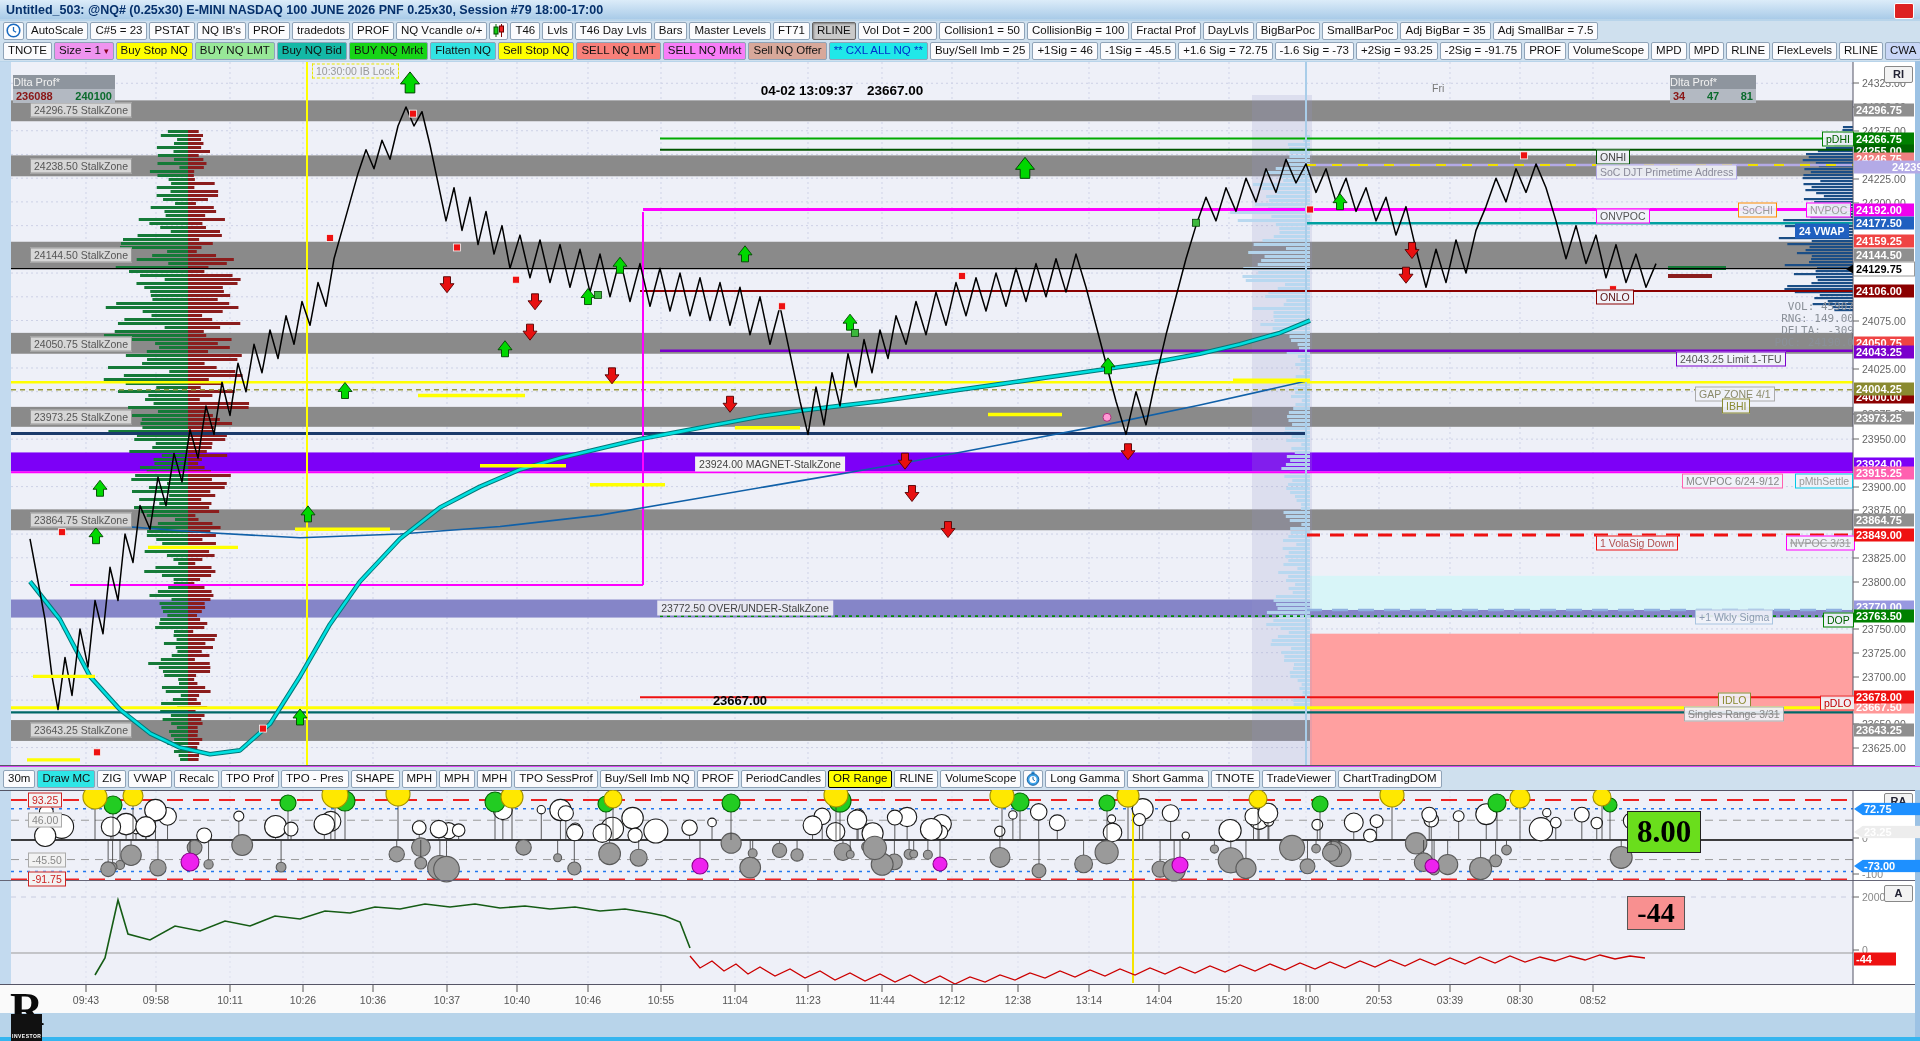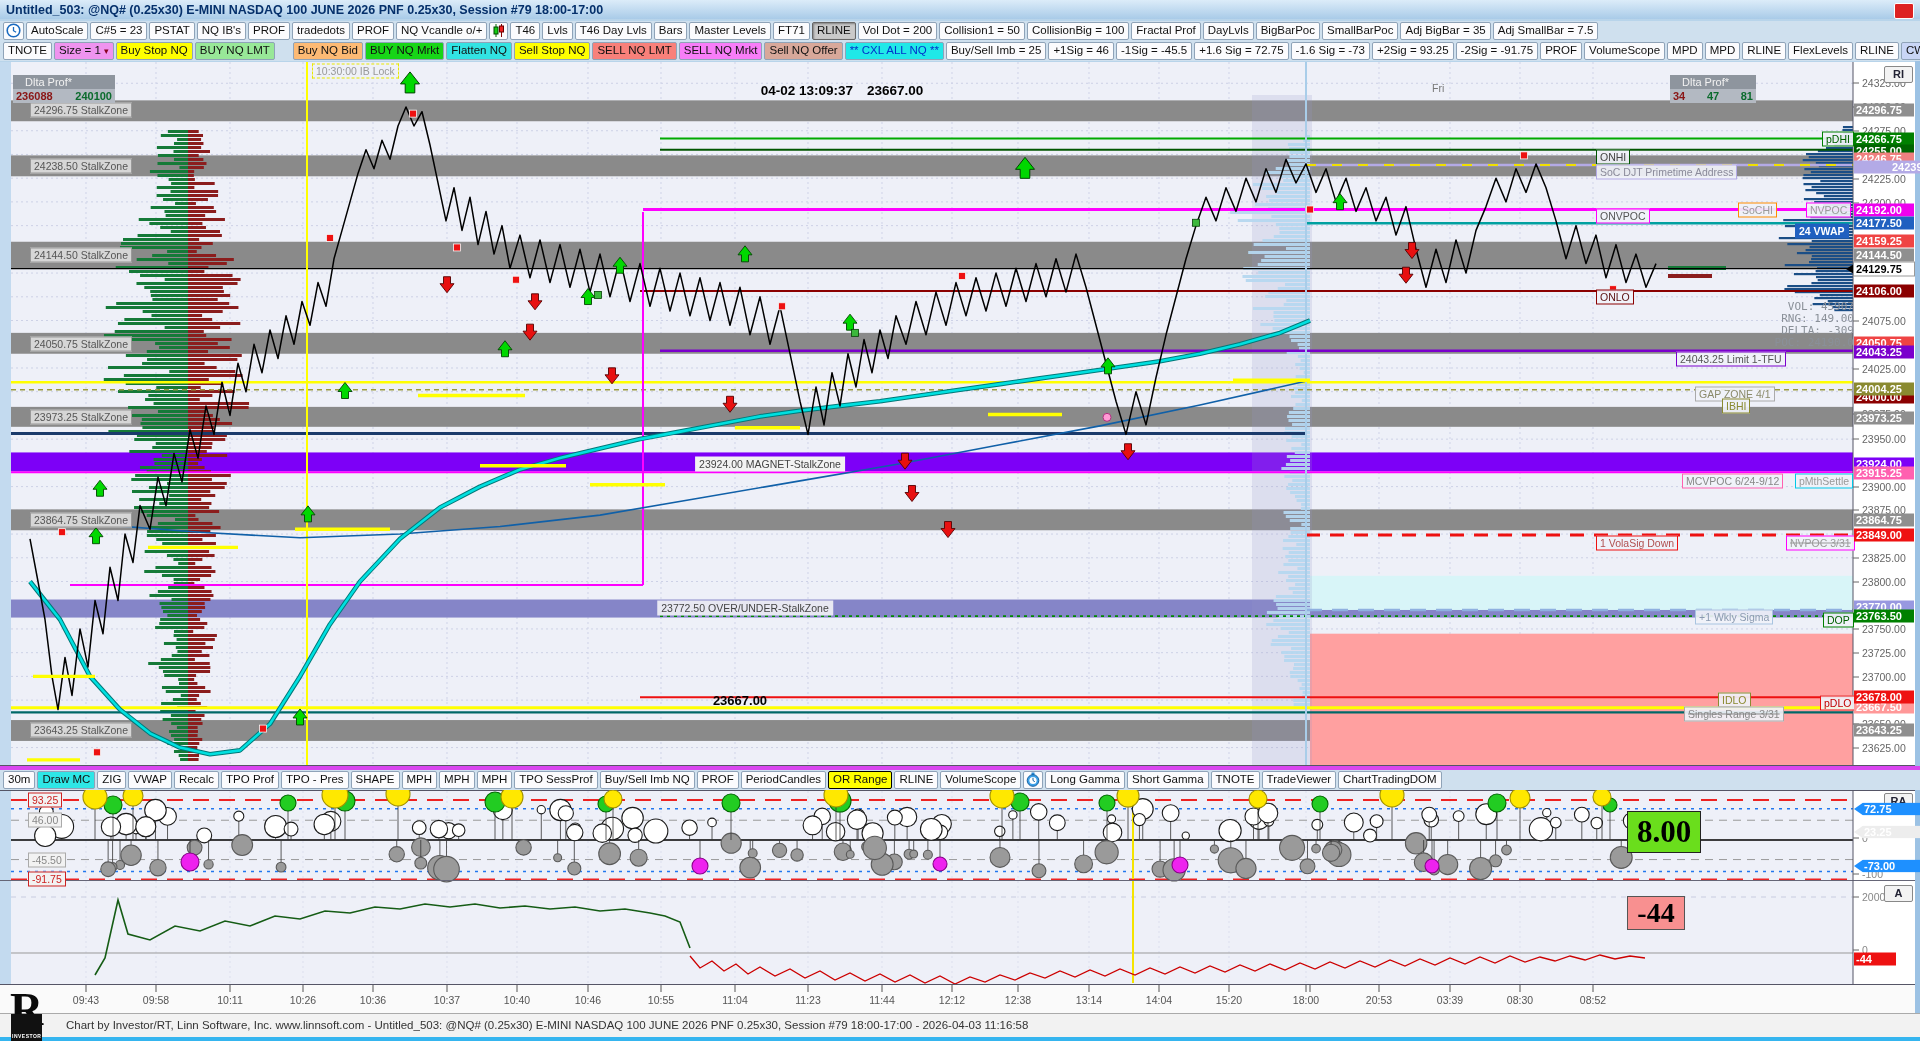--- a/index.html
+++ b/index.html
@@ -7,41 +7,41 @@
   #win{position:absolute;inset:0;}
   #cv{position:absolute;left:0;top:0;z-index:1;}
   #overlay{position:absolute;left:0;top:0;width:1920px;height:1041px;z-index:2;pointer-events:none;}
   #titlebar{position:absolute;left:0;top:0;width:1920px;height:19px;z-index:5;
             background:linear-gradient(#dcecf9,#a9cbe8);color:#05306b;
             font-size:12.5px;font-weight:bold;line-height:21px;padding-left:6px;box-sizing:border-box;}
   #closebtn{position:absolute;right:6px;top:3px;width:18px;height:14px;background:#d22;
             border:1px solid #fff;border-radius:2px;color:#fff;font-size:10px;line-height:13px;text-align:center;}
   .tbar{position:absolute;left:0;width:1920px;height:20px;background:#cfe0ee;display:flex;
         align-items:center;padding:1px 3px;gap:2px;font-size:11.5px;box-sizing:border-box;z-index:5;white-space:nowrap;overflow:hidden;}
-  #tb1{top:21px;} #tb2{top:41px;} #tb3{top:766px;height:24px;background:#cfe0ee;border-top:4px solid #d946ef;}
+  #tb1{top:21px;} #tb2{top:41px;} #tb3{top:766px;height:24px;background:#cfe0ee;border-top:1px solid #d946ef;}
   .btn{display:inline-block;padding:0 4px;height:16px;line-height:15px;background:#fbfbfd;
        border:1px solid #8fa3b8;border-radius:2px;color:#111;}
   .btn.pressed{background:#c9c9c9;border-color:#666;box-shadow:inset 1px 1px 2px rgba(0,0,0,.35);}
   .lbl{position:absolute;transform:translateY(-50%);font-size:10.5px;line-height:13px;
        padding:0 3px;background:rgba(240,242,248,.92);border:1px solid transparent;color:#333;white-space:nowrap;}
   .badge{position:absolute;left:1854px;width:58px;height:13px;transform:translateY(-50%);
          font-size:11px;font-weight:bold;line-height:13px;color:#fff;padding-left:2px;}
   .axbtn{position:absolute;left:1884px;width:27px;height:15px;background:#f3f3f3;border:1px solid #888;
          border-radius:2px;font-size:11px;font-weight:bold;color:#223;text-align:center;line-height:14px;}
   .arrowbadge{clip-path:polygon(0 50%,14% 0,100% 0,100% 100%,14% 100%);padding-left:10px;width:56px;}
   #statusbar{position:absolute;left:0;top:1013px;width:1920px;height:24px;background:#f2f2f2;
              border-top:1px solid #aaa;font-size:11.5px;color:#333;line-height:23px;padding-left:66px;
              box-sizing:border-box;z-index:5;}
   #bottomedge{position:absolute;left:0;top:1037px;width:1920px;height:4px;background:#35b5ef;z-index:6;}
   #logo{position:absolute;left:10px;top:988px;z-index:7;font-family:"Liberation Serif",serif;
         font-weight:bold;font-size:46px;color:#0a0a0a;line-height:44px;}
   #logo small{position:absolute;left:1px;top:26px;background:#111;color:#fff;font-size:5px;
         font-family:"Liberation Sans",sans-serif;padding:0 1px;letter-spacing:.5px;}
   .dlta{position:absolute;z-index:3;font-size:11px;}
-  .dlta .t{background:#8e959e;color:#f2f2f2;padding:0 12px;height:14px;line-height:14px;}
+  .dlta .t{background:#8e959e;color:#f2f2f2;padding:0 0;height:14px;line-height:14px;}
   .dlta .v{background:#b3b9c2;height:14px;line-height:14px;display:flex;justify-content:space-between;padding:0 3px;font-weight:bold;}
   #hdrcenter{position:absolute;top:90px;left:842px;transform:translate(-50%,-50%);z-index:3;
              font-size:13.5px;font-weight:bold;color:#000;white-space:nowrap;}
   #hdrcenter span{margin:0 7px;}
 </style>
 </head>
 <body>
 
 <div id="win">
   <svg id="cv" width="1920" height="1041">
@@ -1287,21 +1287,21 @@
       <span class="btn">BigBarPoc</span>
       <span class="btn">SmallBarPoc</span>
       <span class="btn">Adj BigBar = 35</span>
       <span class="btn">Adj SmallBar = 7.5</span>
     </div>
   <div id="tb2" class="tbar">
       <span class="btn">TNOTE</span>
       <span class="btn" style="background: rgb(239, 147, 239);">Size = 1 <span style="color:#802;font-size:9px">▾</span></span>
       <span class="btn" style="background: rgb(255, 255, 0);">Buy Stop NQ</span>
       <span class="btn" style="background: rgb(152, 232, 152);">BUY NQ LMT</span>
-      <span class="btn" style="background: #fdba74; margin-left: 16px;">Buy NQ Bid</span>
+      <span class="btn" style="background: #14b8a6;">Buy NQ Bid</span>
       <span class="btn" style="background: rgb(23, 213, 23);">BUY NQ Mrkt</span>
       <span class="btn" style="background: rgb(50, 227, 227);">Flatten NQ</span>
       <span class="btn" style="background: rgb(255, 255, 0);">Sell Stop NQ</span>
       <span class="btn" style="background: rgb(248, 128, 122);">SELL NQ LMT</span>
       <span class="btn" style="background: rgb(248, 125, 248);">SELL NQ Mrkt</span>
       <span class="btn" style="background: rgb(216, 168, 154);">Sell NQ Offer</span>
       <span class="btn" style="background: rgb(32, 232, 232); color: rgb(0, 51, 204);">** CXL ALL NQ **</span>
       <span class="btn">Buy/Sell Imb = 25</span>
       <span class="btn">+1Sig = 46</span>
       <span class="btn">-1Sig = -45.5</span>
@@ -1362,18 +1362,15 @@
     <div class="v">
         <span style="color:#8a1515">34</span>
         <span style="color:#0b6b2d">47</span>
         <span style="color:#0b6b2d">81</span>
       </div>
   </div>
   <div id="hdrcenter">
     <span>04-02 13:09:37</span><span>23667.00</span>
   </div>
 
-  <div id="statusbar">
-    <span>Chart by Investor/RT, Linn Software, Inc. www.linnsoft.com - Untitled_503: @NQ# (0.25x30) E-MINI NASDAQ 100 JUNE 2026 PNF 0.25x30, Session #79 18:00-17:00 - 2026-04-03 11:16:58</span>
-  </div>
   <div id="logo">R<small>INVESTOR</small></div>
   <div id="bottomedge"></div>
 </div>
 
 </body></html>

